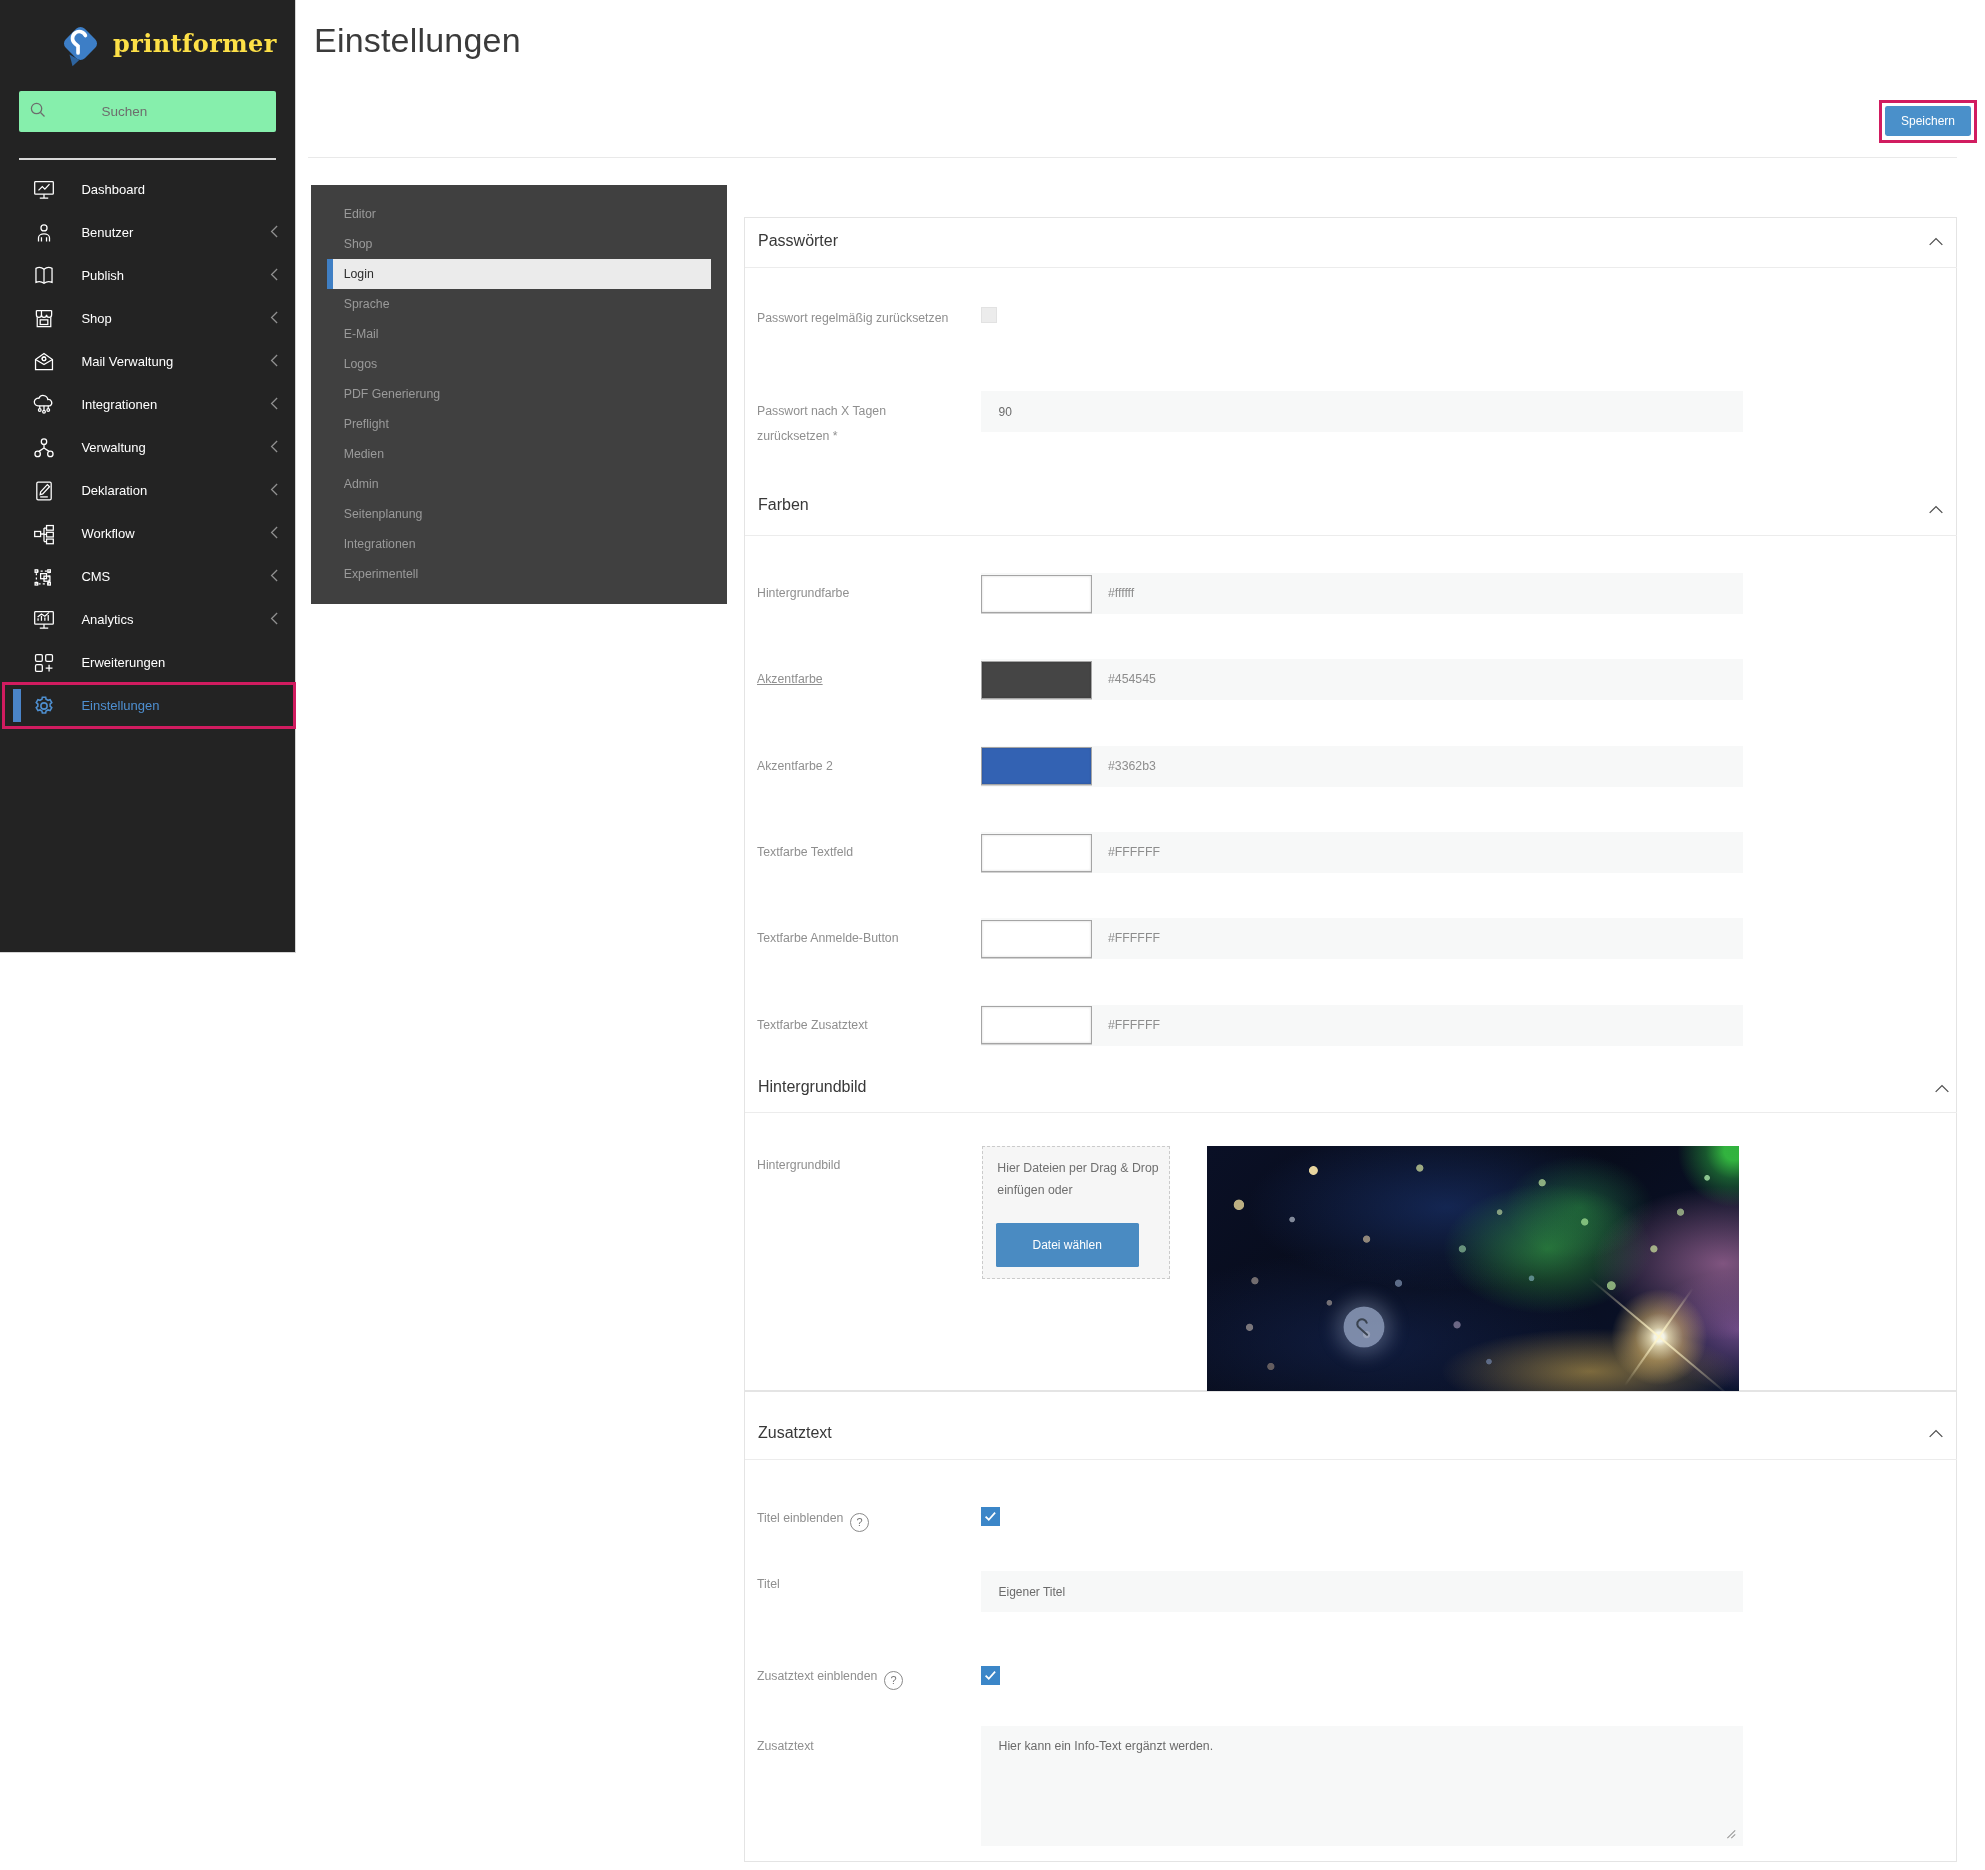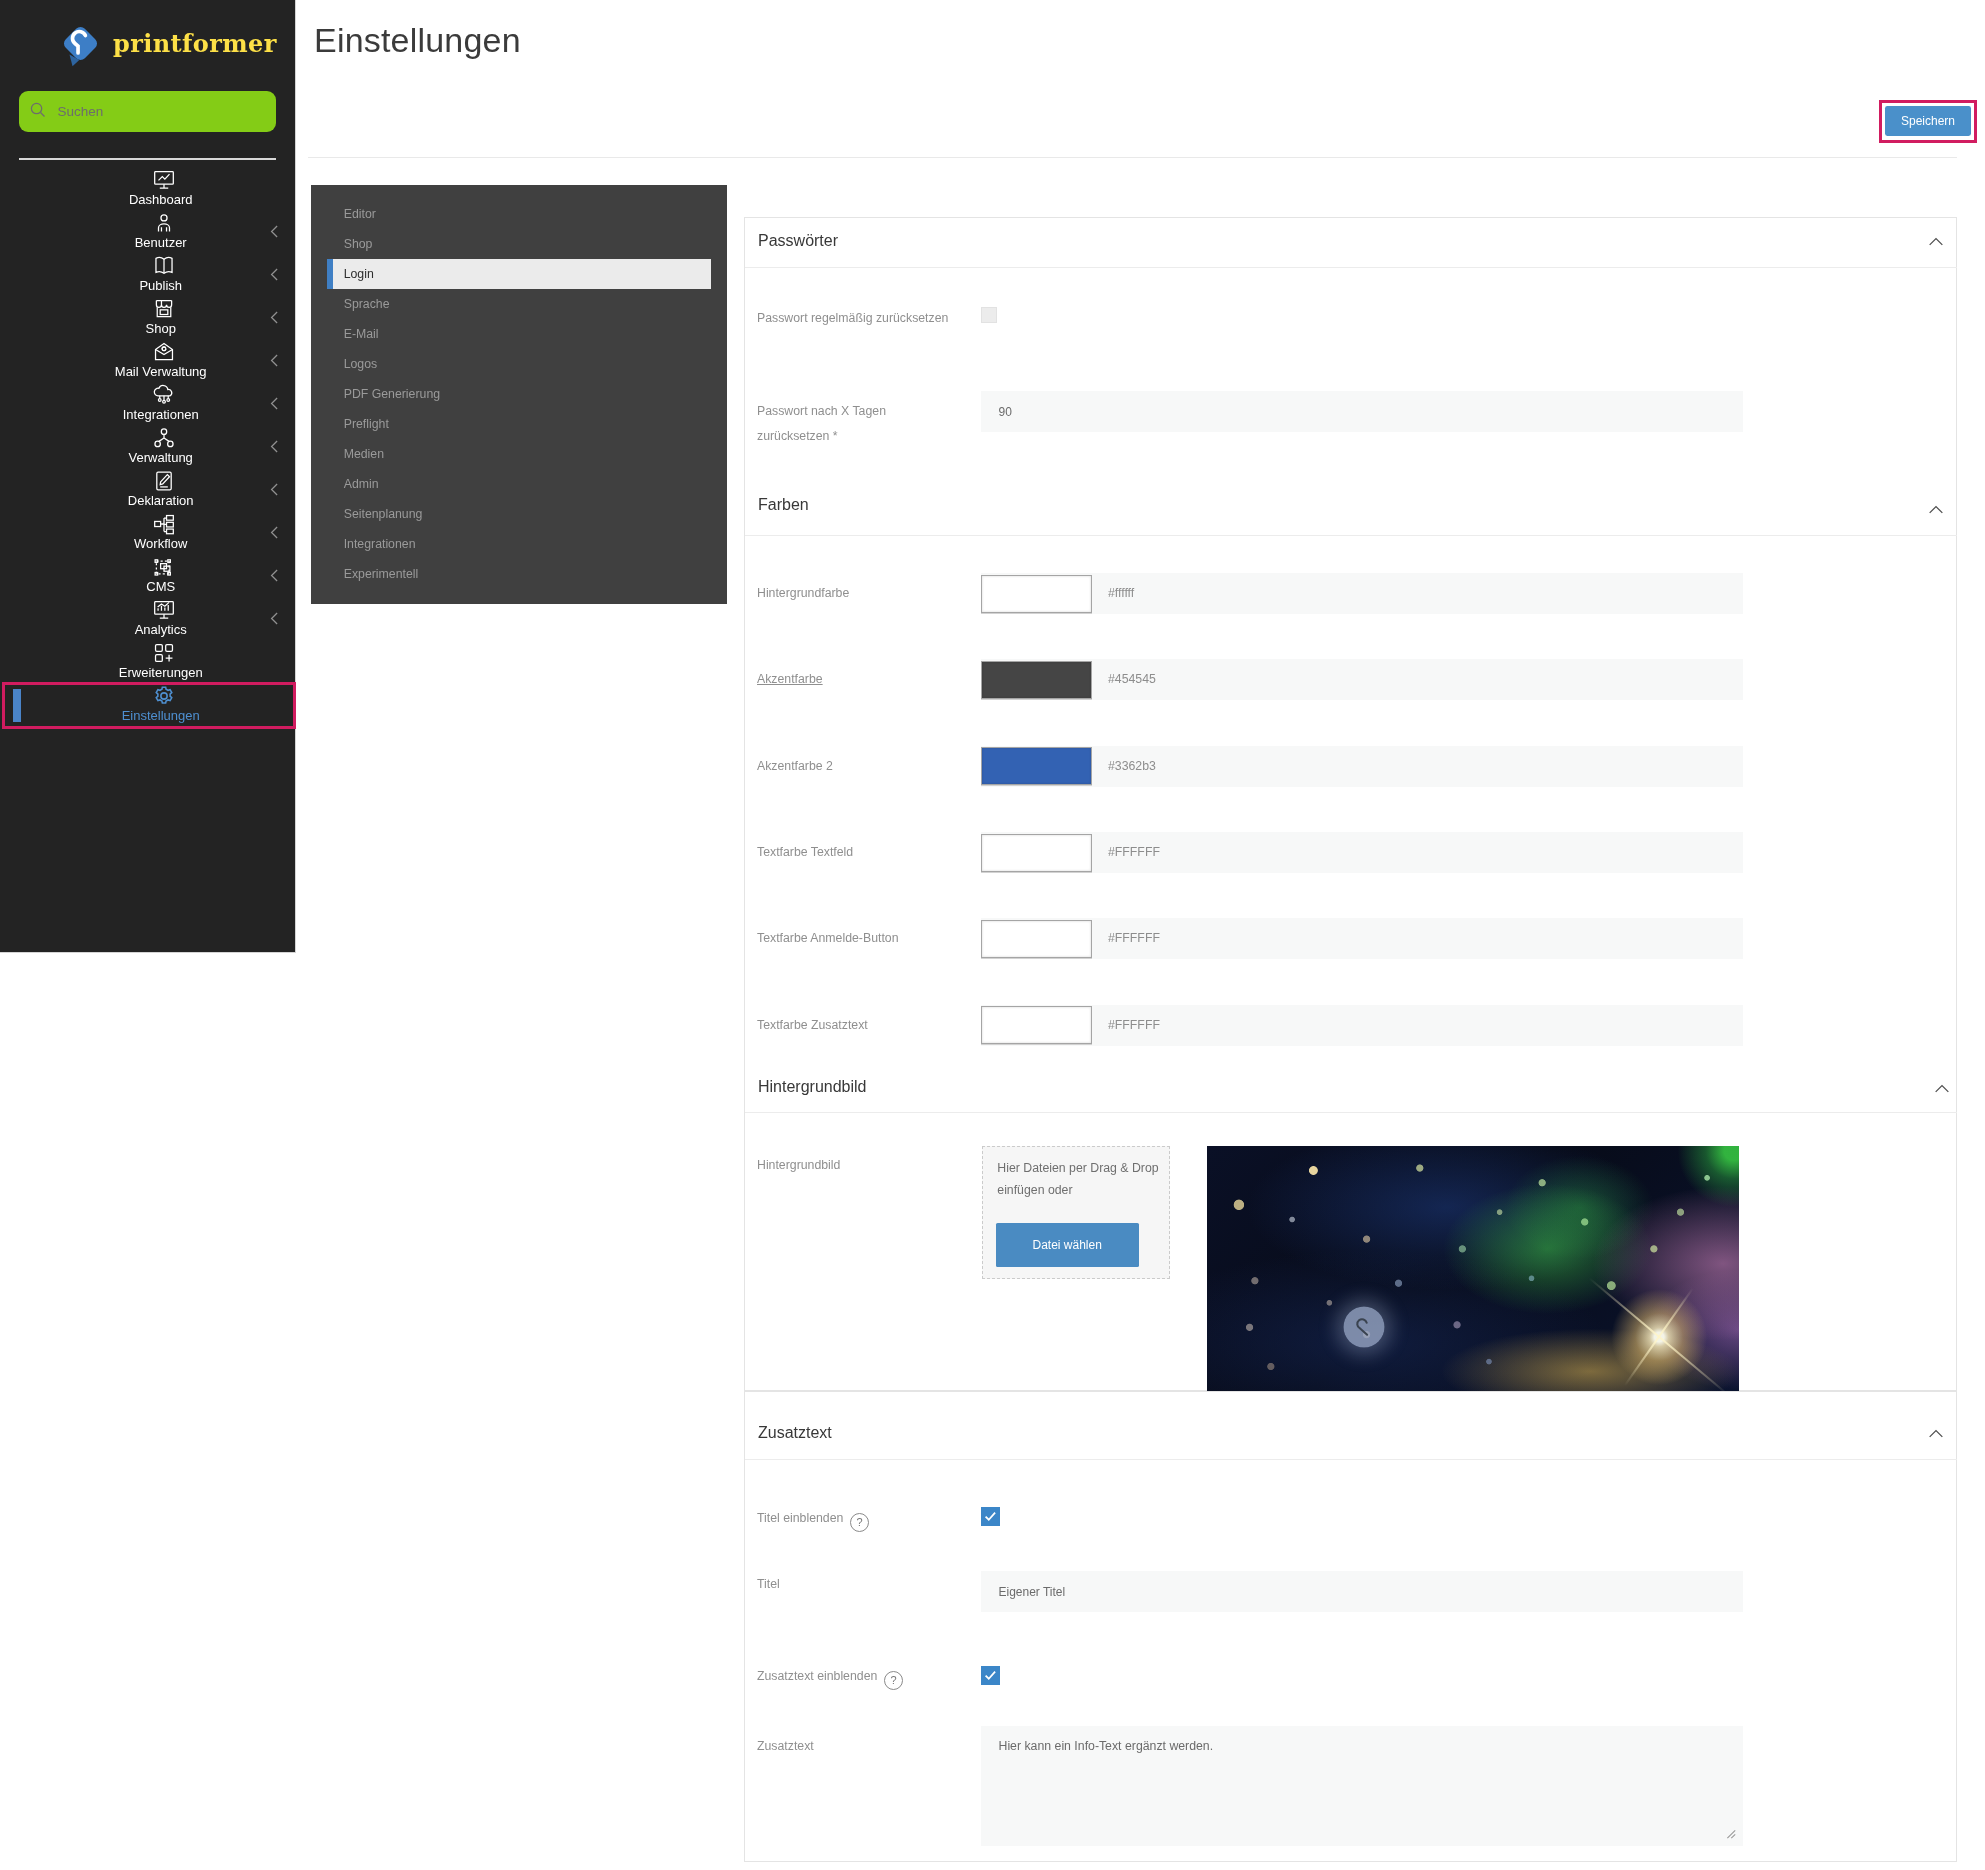--- a/index.html
+++ b/index.html
@@ -4,28 +4,28 @@
 <style>
   html,body{margin:0;padding:0;background:#fff;}
   .page{position:relative;width:1985px;height:1871px;font-family:"Liberation Sans",sans-serif;overflow:hidden;background:#fff;}
 
   
   .sidebar{position:absolute;left:0;top:0;width:296px;height:953px;background:#232323;
            border-right:0.8px solid #d4d4d4;border-bottom:0.8px solid #d4d4d4;box-sizing:border-box;}
   .logo-row{position:absolute;left:0;top:9.5px;width:296px;height:67px;display:flex;align-items:center;}
   .logo-icon{margin-left:56px;width:49px;height:49px;position:relative;flex:none;}
   .logo-text{color:#fde047;font-family:"DejaVu Serif",serif;font-weight:bold;font-size:24px;margin-left:8px;letter-spacing:0.4px;}
-  .search-box{position:absolute;left:19px;top:91px;width:257px;height:41px;background:#84cc16;border-radius:9px;
-              display:flex;align-items:center;box-sizing:border-box;padding:0 9.5px;}
+  .search-box{position:absolute;left:19px;top:91px;width:257px;height:41px;background:#86efac;border-radius:2px;
+              display:flex;align-items:center;box-sizing:border-box;padding:0 9.5px;gap:44px;}
   .search-box input{border:none;outline:none;background:transparent;font-size:13.5px;color:#444;margin-left:9.5px;width:199px;
                     font-family:"Liberation Sans",sans-serif;}
   .search-box input::placeholder{color:#6d6d6d;}
   .sidebar-divider{position:absolute;left:19px;top:158px;width:257px;height:1.6px;background:#d8d8d8;}
   .nav-list{position:absolute;left:0;top:168px;width:296px;}
-  .nav-item{position:relative;height:43px;display:flex;align-items:center;cursor:pointer;flex-direction:column;}
+  .nav-item{position:relative;height:43px;display:flex;align-items:center;cursor:pointer;}
   .nicon{width:24px;height:24px;margin-left:32px;flex:none;display:flex;align-items:center;justify-content:center;}
   .nlabel{color:#fff;font-size:13px;font-weight:500;margin-left:25.4px;white-space:nowrap;}
   .nchev{position:absolute;right:17.5px;top:50%;transform:translateY(-50%);}
   .nav-item.active .nlabel{color:#4e8fd0;}
   .active-outline{position:absolute;left:1.6px;top:-2.4px;right:0;bottom:-2.4px;border:3.2px solid #d11c60;pointer-events:none;}
   .active-bar{position:absolute;left:12.7px;top:4.8px;width:8px;height:33px;background:#4a84c8;}
 
   
   .page-title{position:absolute;left:314px;top:20.6px;font-size:34px;color:#3b3b3b;font-weight:500;letter-spacing:0.2px;}
   .header-divider{position:absolute;left:308px;top:157px;width:1649px;height:0.8px;background:#e9e9e9;}

